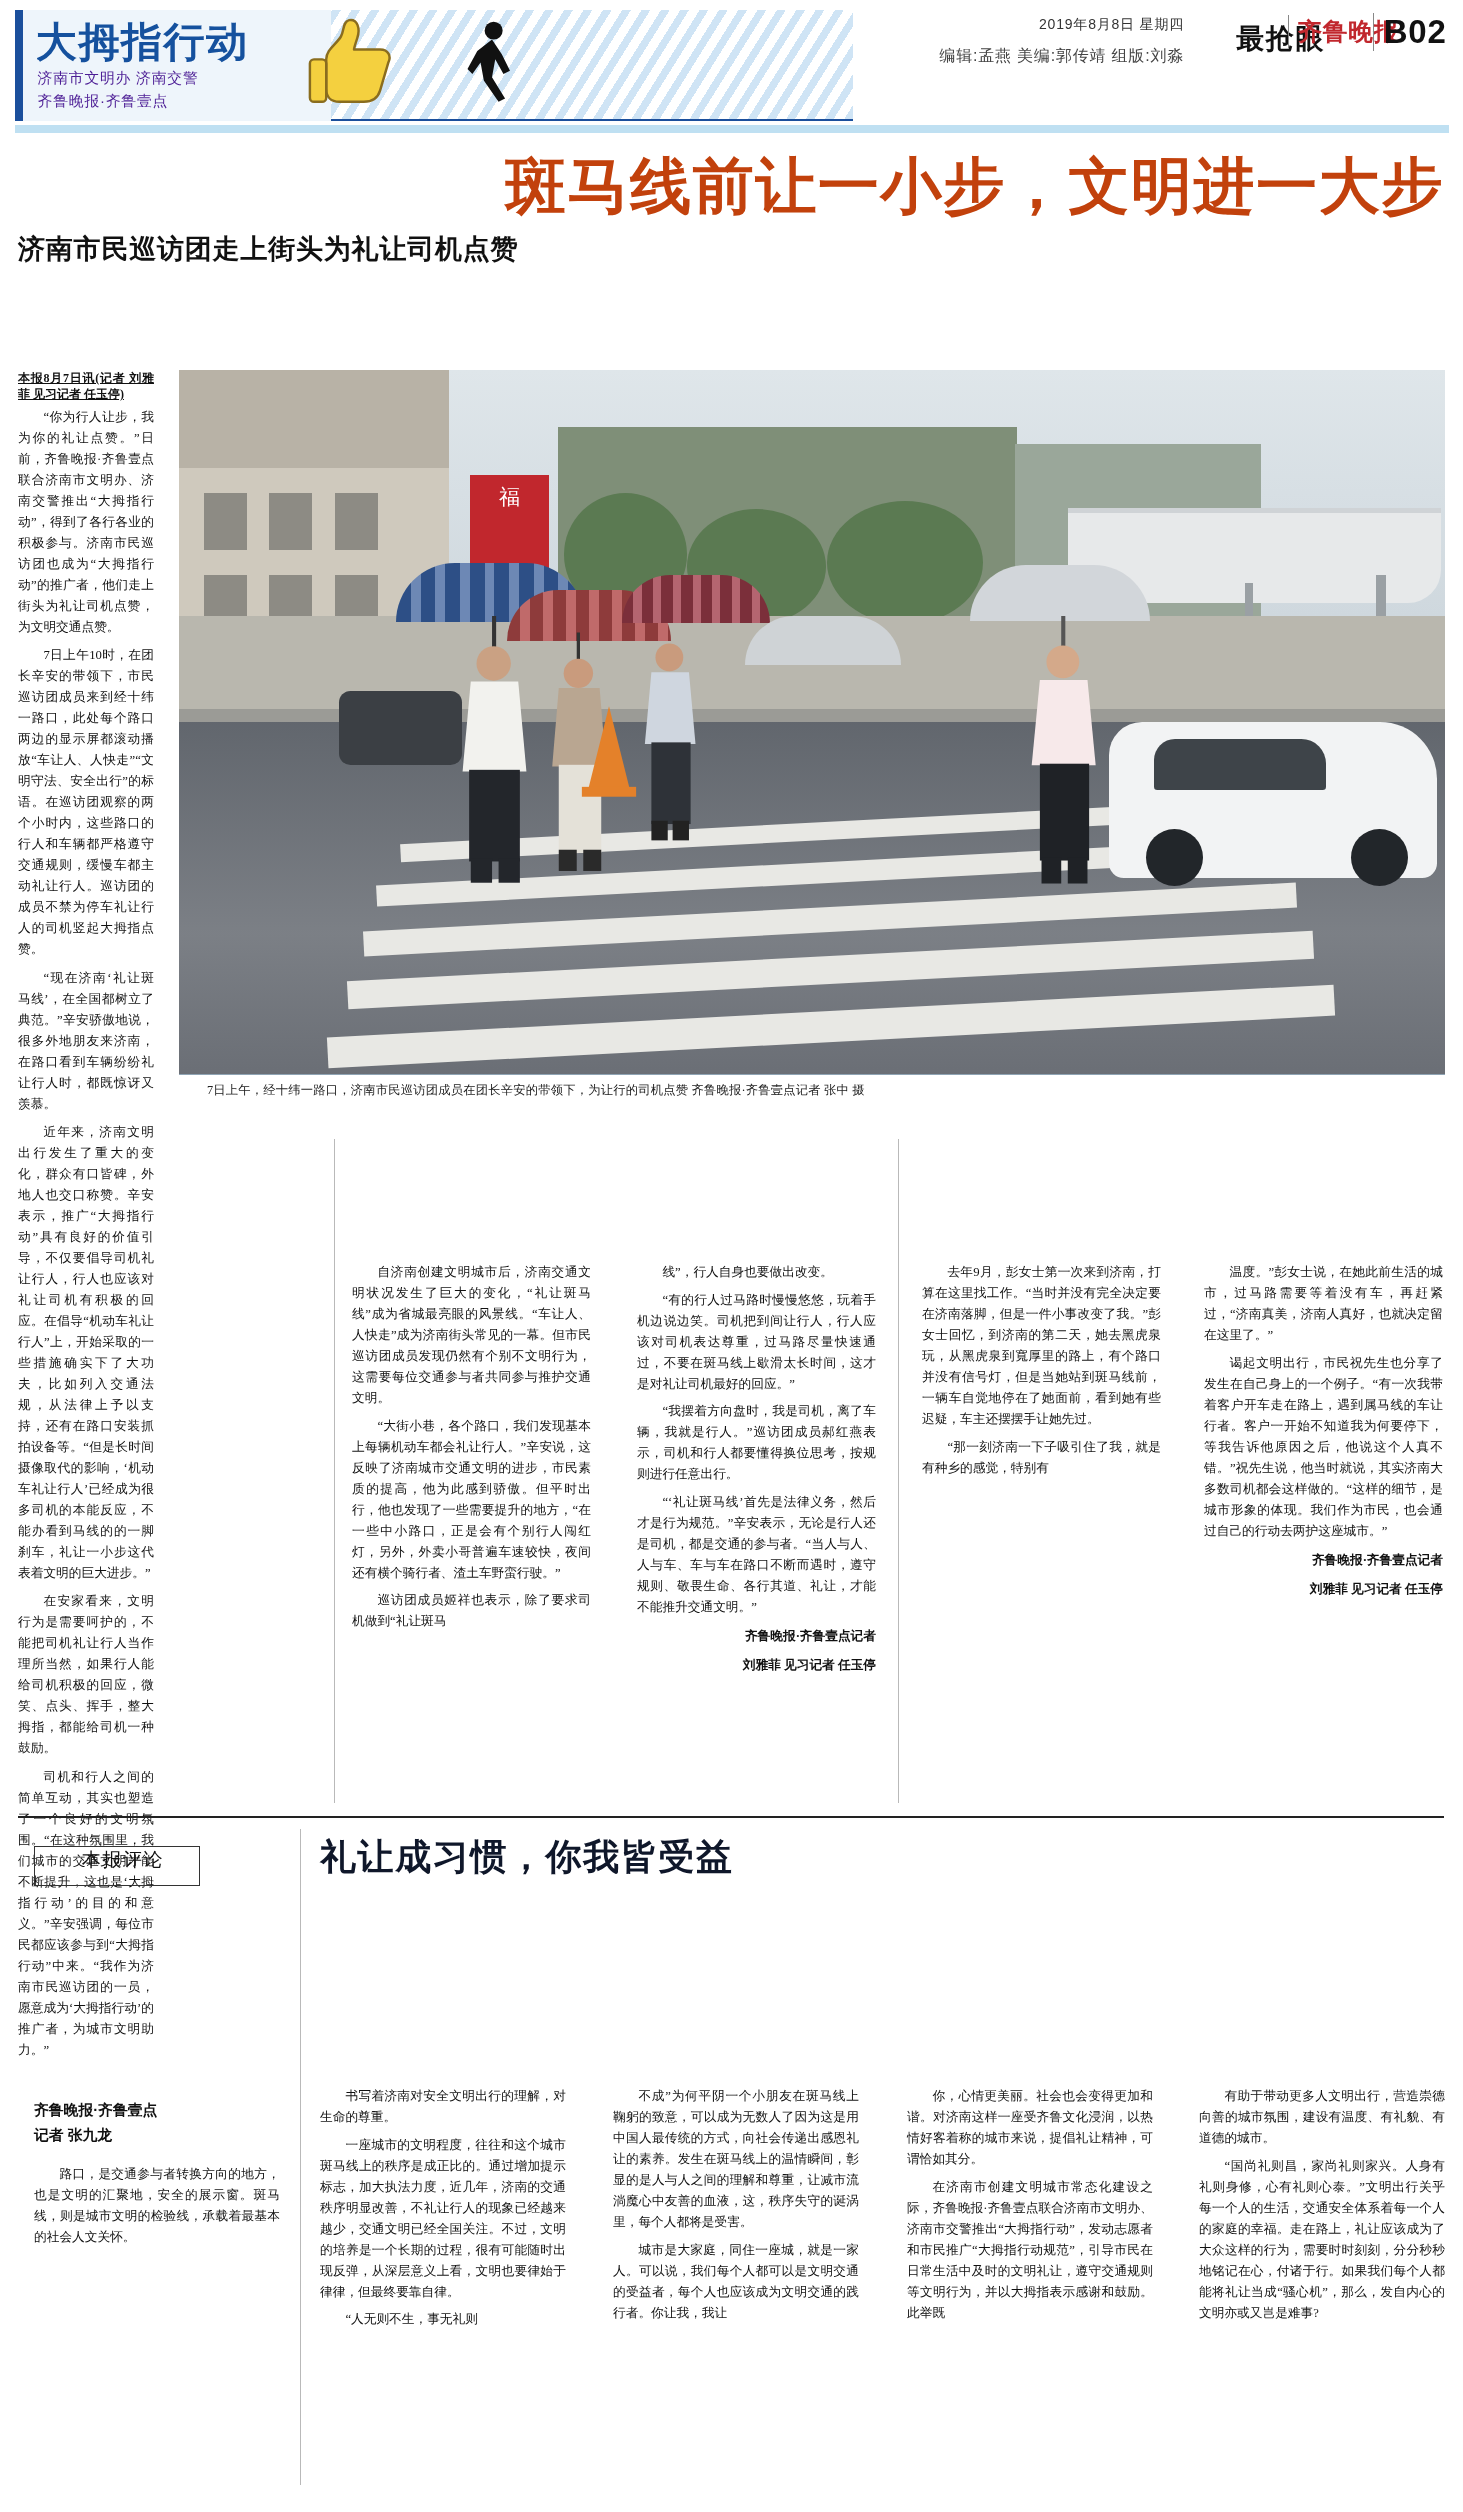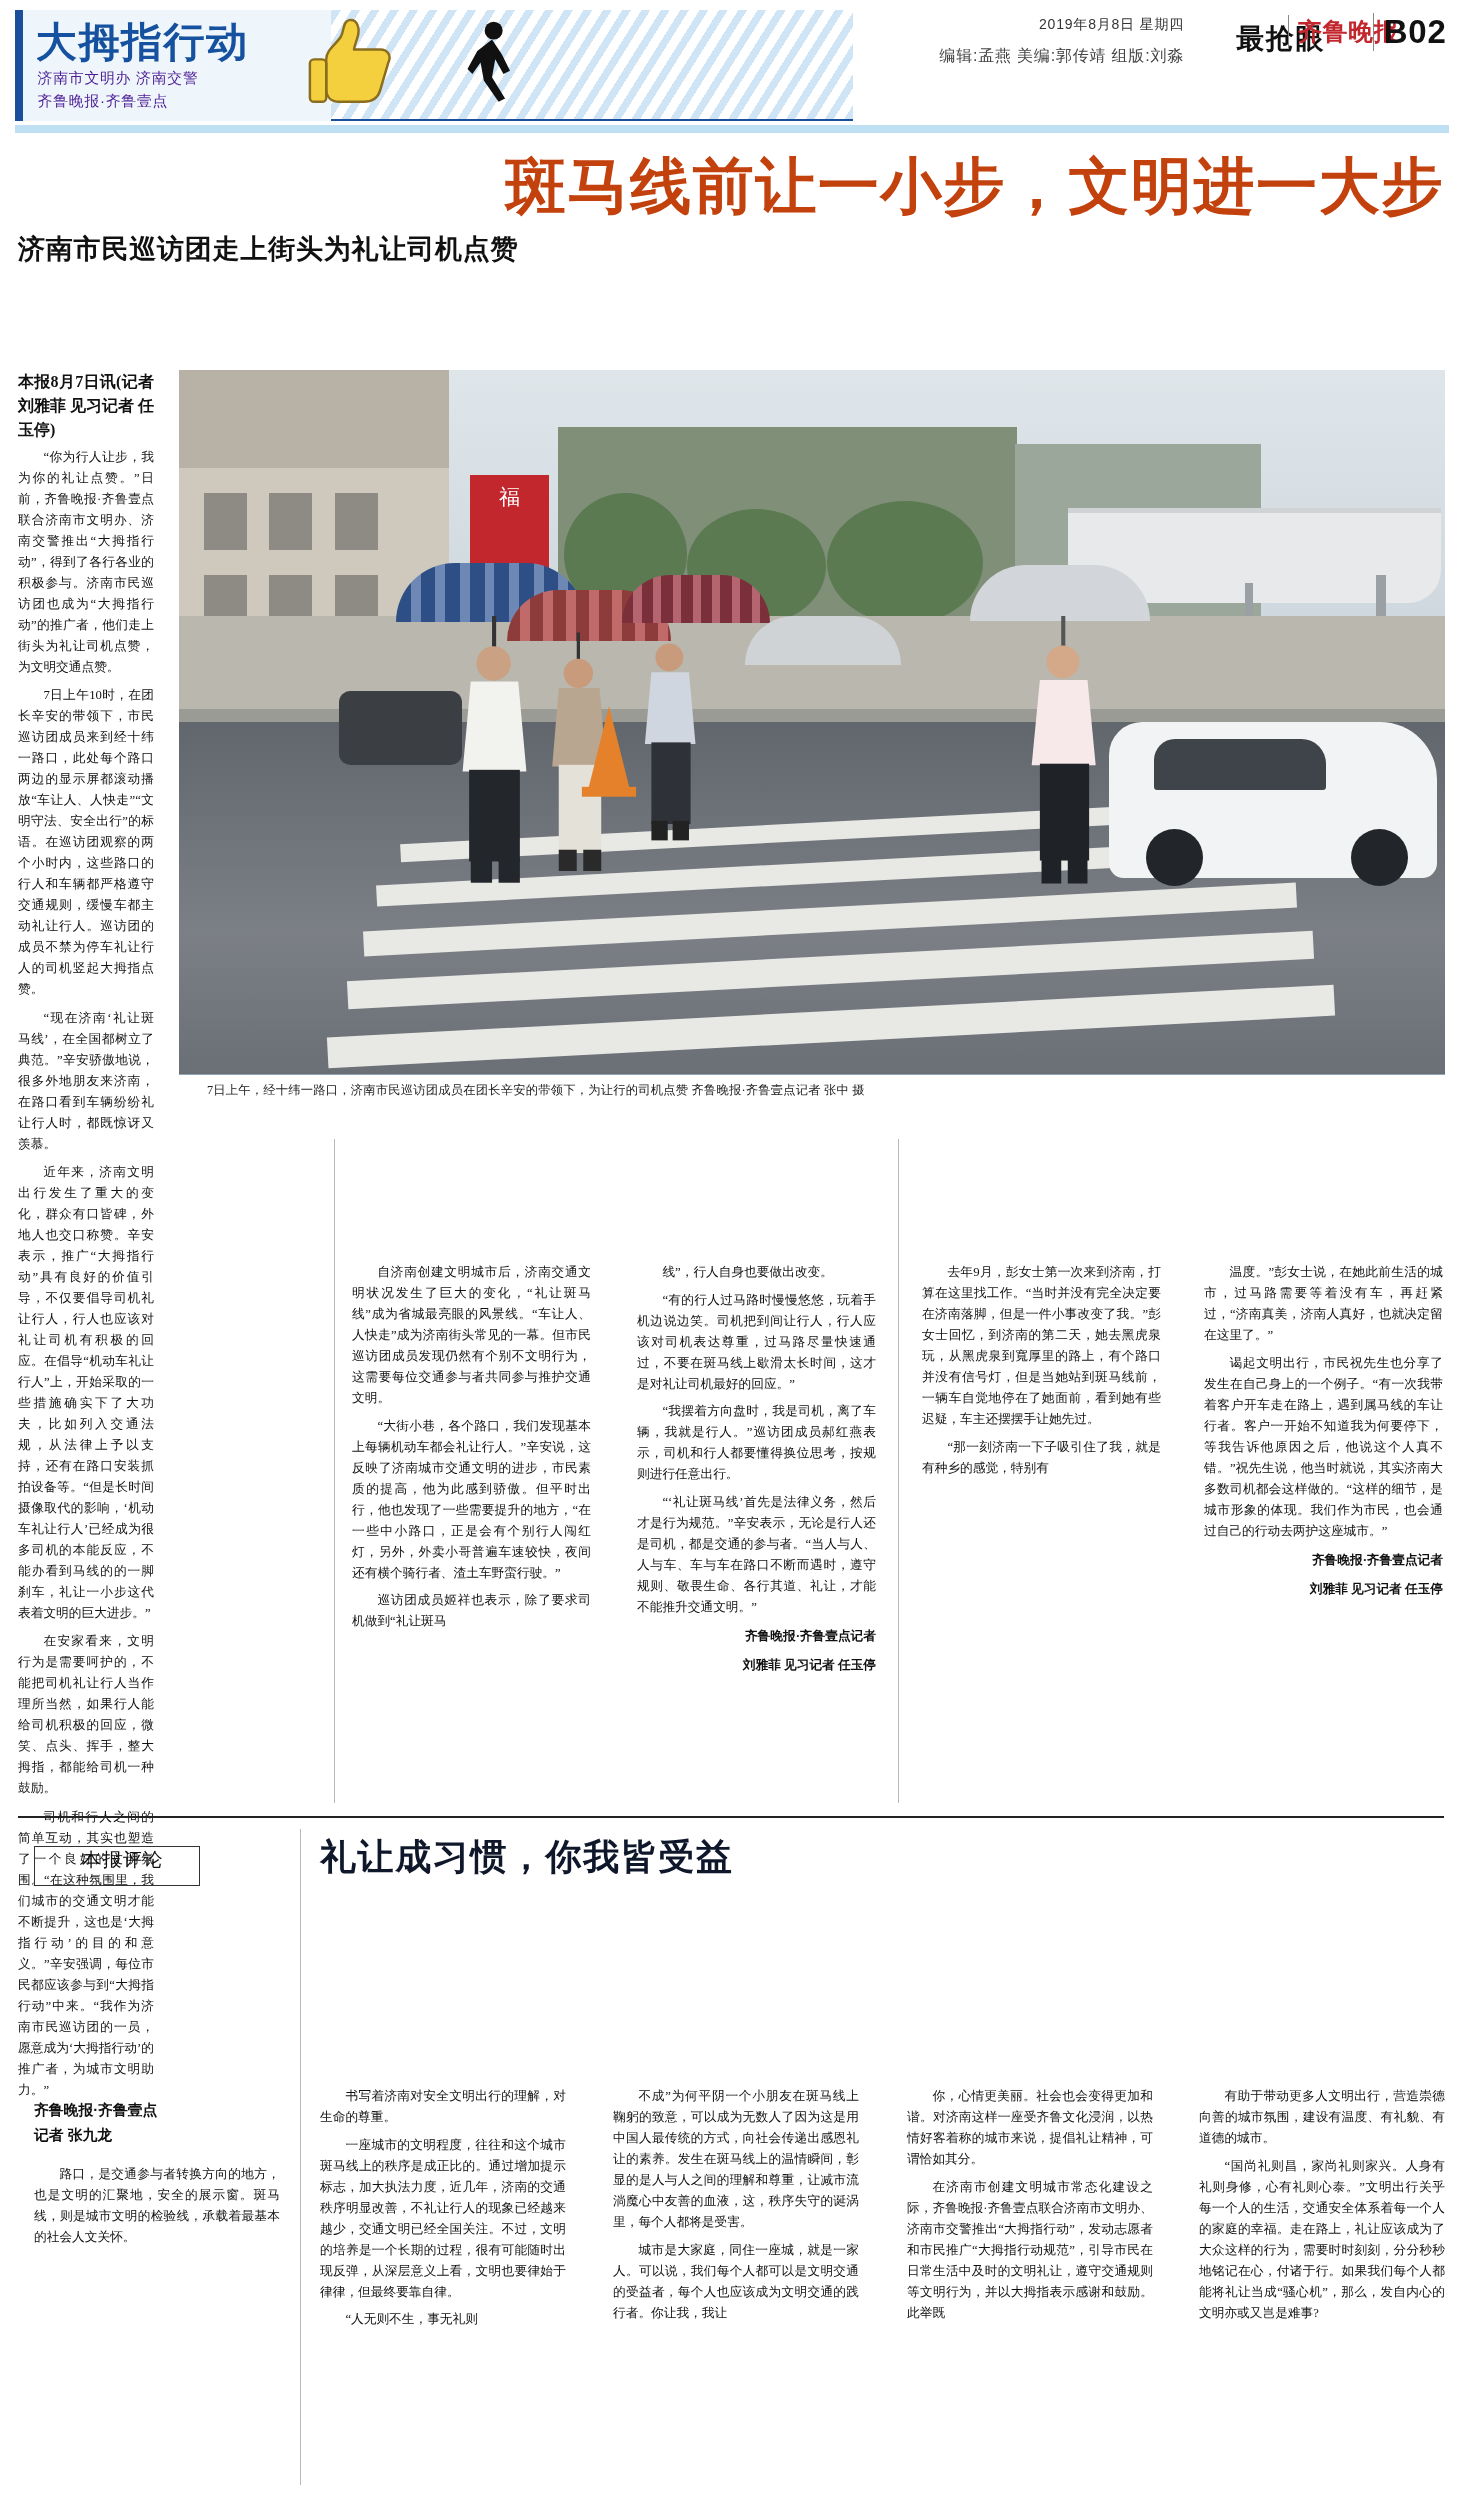--- a/index.html
+++ b/index.html
@@ -185,24 +185,25 @@
     left: 0; top: 0;
     width: 136px;
     height: 758px;
     font-size: 12.7px;
     line-height: 21px;
     text-align: justify;
     color: #111;
   }
   .lead-col .byline {
     font-weight: bold;
-    font-size: 16px;
-    line-height: 24px;
+    font-size: 12px;
+    line-height: 16px;
     display: block;
     margin-bottom: 4.9px;
+    text-decoration: underline;
   }
   .lead-col p { margin: 0 0 7.4px 0; text-indent: 2em; }
 
   .photo-wrap {
     position: absolute;
     left: 161px; top: 0;
     width: 1266px;
   }
   .photo {
     width: 1266px;

